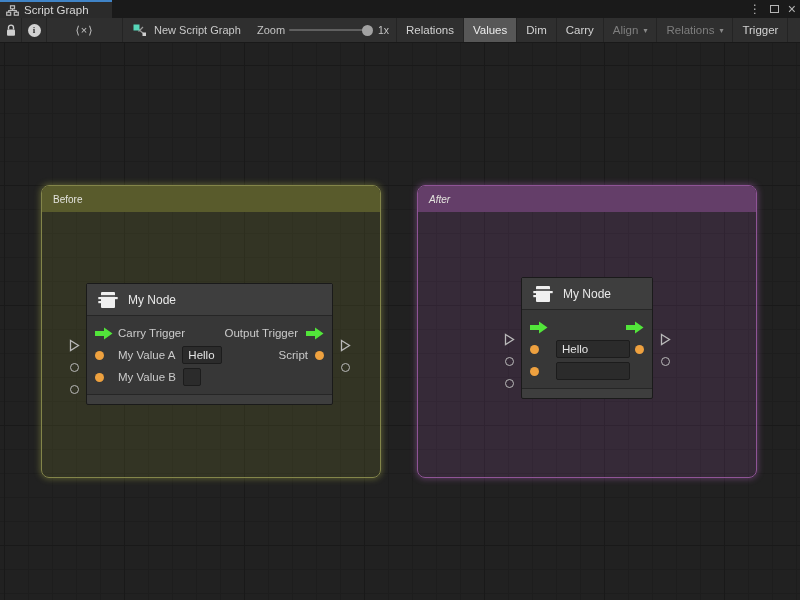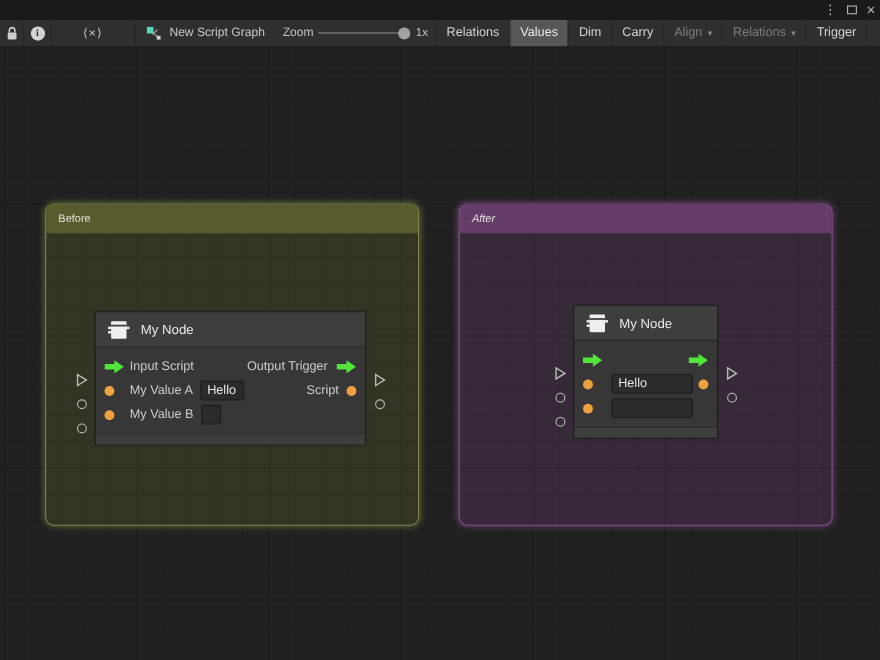--- a/index.html
+++ b/index.html
@@ -86,20 +86,31 @@
   
   .outer-col { position:absolute; top:50px; width:14px; display:flex; flex-direction:column; align-items:center; }
   .outer-col.left { left:-20px; } .outer-col.right { right:-20px; }
   .outer-slot { height:22px; display:flex; align-items:center; justify-content:center; }
   .ring { width:9px; height:9px; border-radius:50%; border:1.3px solid #b9b9b9; display:inline-block; }
 </style>
 </head>
 <body>
 
 <div class="tabbar">
+  <div class="tab">
+    <svg width="13" height="11" viewBox="0 0 13 11">
+      <g fill="none" stroke="#bdbdbd" stroke-width="1.2">
+        <rect x="4.5" y="0.8" width="4" height="3"></rect>
+        <rect x="0.7" y="7.2" width="4" height="3"></rect>
+        <rect x="8.3" y="7.2" width="4" height="3"></rect>
+        <path d="M6.5 3.8 V5.5 M2.7 7.2 V5.5 H10.3 V7.2"></path>
+      </g>
+    </svg>
+    <span class="tab-label">Script Graph</span>
+  </div>
   <div class="winctl">
     <span class="glyph">⋮</span>
     <span class="maxbox"></span>
     <span class="glyph" style="font-size:14px;">×</span>
   </div>
 </div>
 
 <div class="toolbar">
   <div class="tb-cell cell-lock">
     <svg width="12" height="13" viewBox="0 0 12 13">
@@ -179,21 +190,21 @@
       </svg>
       <span class="node-title">My Node</span>
     </div>
     <div class="node-ports">
       <div class="port-row">
         <span class="icon-col">
           <svg width="18" height="13" viewBox="0 0 18 13">
             <polygon points="0,4 9,4 9,0.5 17.5,6.5 9,12.5 9,9 0,9" fill="#52e53a"></polygon>
           </svg>
         </span>
-        <span class="port-label">Input Script</span>
+        <span class="port-label">Carry Trigger</span>
         <span class="right-side">
           <span class="port-label">Output Trigger</span>
           <span class="icon-col" style="justify-content:flex-end;">
             <svg width="18" height="13" viewBox="0 0 18 13">
               <polygon points="0,4 9,4 9,0.5 17.5,6.5 9,12.5 9,9 0,9" fill="#52e53a"></polygon>
             </svg>
           </span>
         </span>
       </div>
       <div class="port-row">

